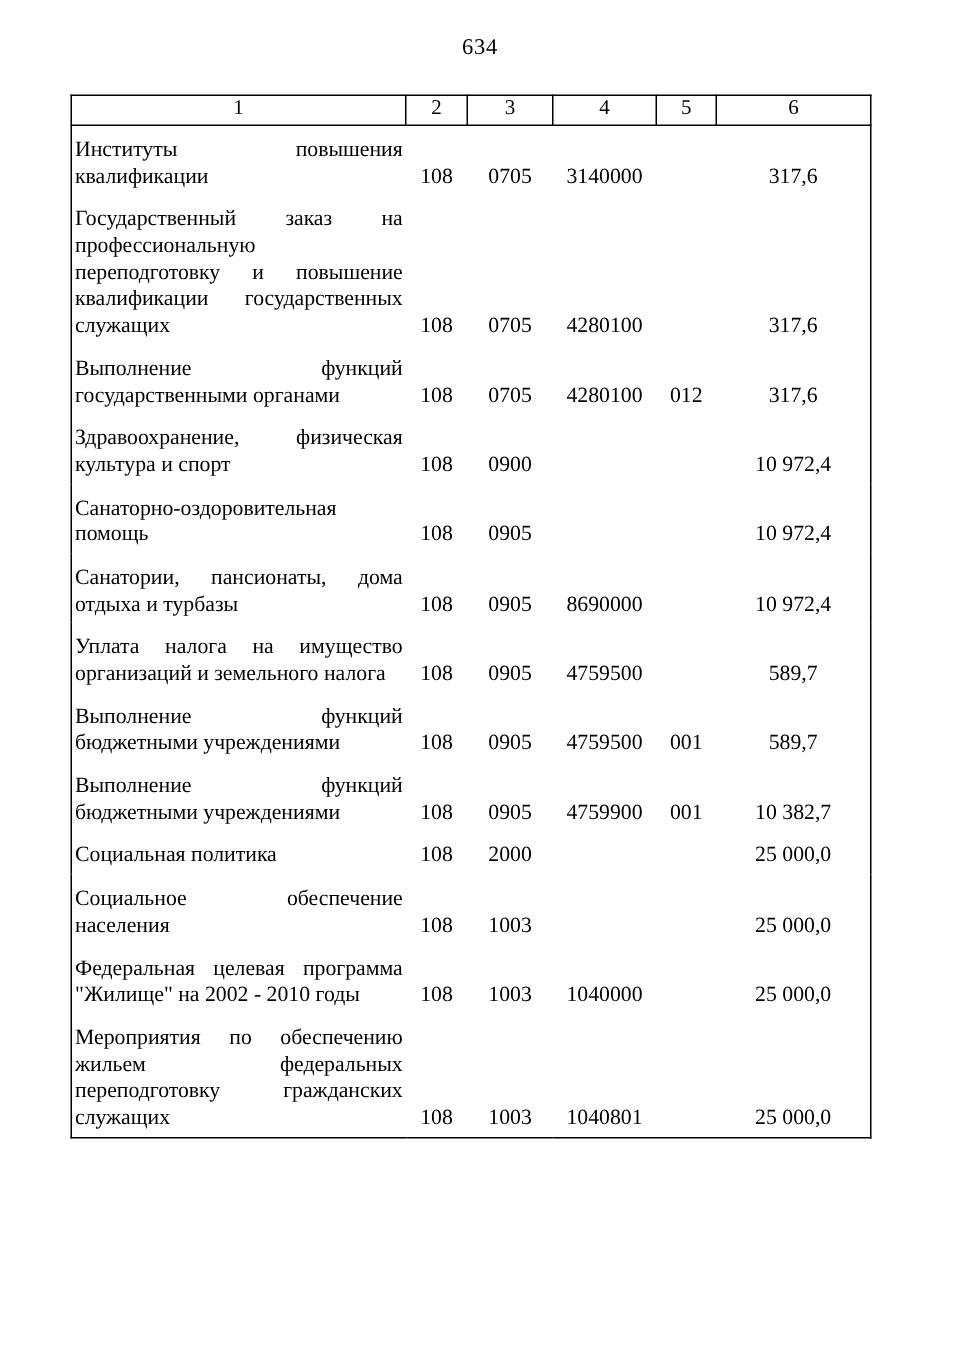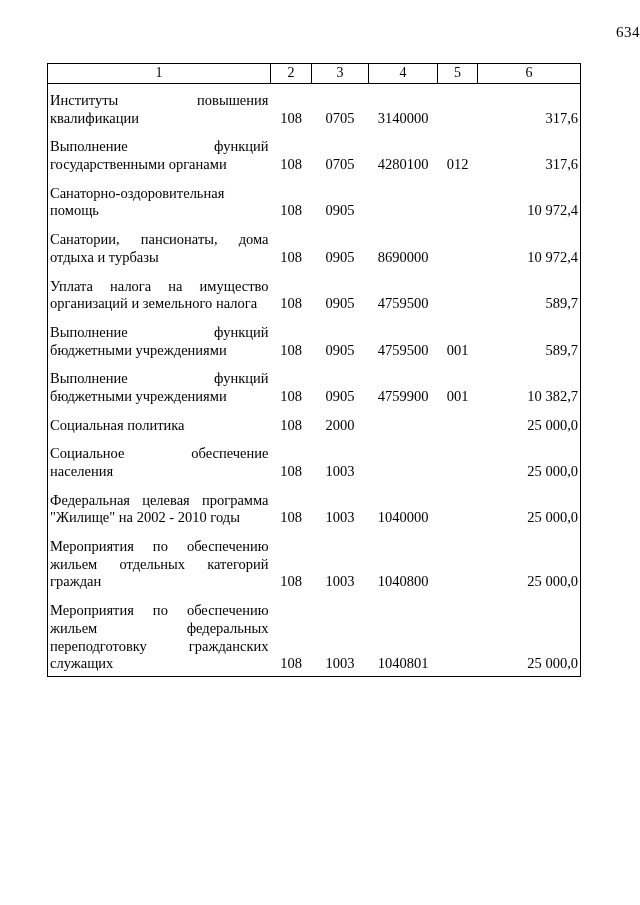--- a/index.html
+++ b/index.html
@@ -12,21 +12,21 @@
     position: relative;
     width: 640px;
     height: 905px;
     margin: 0 auto;
     background: #ffffff;
     color: #000000;
     font-family: "Liberation Serif", "DejaVu Serif", serif;
     overflow: hidden;
   }
   .page-number {
-    text-align: right;
+    text-align: center;
     padding-top: 24px;
     font-size: 15px;
     letter-spacing: 0.5px;
   }
   table.budget-table {
     border-collapse: collapse;
     table-layout: fixed;
     width: 533px;
     margin: 22px 0 0 47px;
     border: 1.4px solid #000;
@@ -47,21 +47,21 @@
   }
   td.c-name {
     text-align: justify;
     padding-left: 4px;
     padding-right: 3px;
   }
   td.c-num {
     text-align: center;
   }
   td.c-amt {
-    text-align: right;
+    text-align: center;
     padding-right: 5px;
     white-space: nowrap;
   }
   col.col-1 { width: 223px; }
   col.col-2 { width: 41px; }
   col.col-3 { width: 57px; }
   col.col-4 { width: 69px; }
   col.col-5 { width: 40px; }
   col.col-6 { width: 103px; }
 </style>
@@ -93,28 +93,44 @@
     <tbody id="table-body">
         <tr>
           <td class="c-name">Институты повышения квалификации</td>
           <td class="c-num">108</td>
           <td class="c-num">0705</td>
           <td class="c-num">3140000</td>
           <td class="c-num"></td>
           <td class="c-amt">317,6</td>
         </tr>
         <tr>
+          <td class="c-name">Государственный заказ на профессиональную переподготовку и повышение квалификации государственных служащих</td>
+          <td class="c-num">108</td>
+          <td class="c-num">0705</td>
+          <td class="c-num">4280100</td>
+          <td class="c-num"></td>
+          <td class="c-amt">317,6</td>
+        </tr>
+        <tr>
           <td class="c-name">Выполнение функций государственными органами</td>
           <td class="c-num">108</td>
           <td class="c-num">0705</td>
           <td class="c-num">4280100</td>
           <td class="c-num">012</td>
           <td class="c-amt">317,6</td>
         </tr>
         <tr>
+          <td class="c-name">Здравоохранение, физическая культура и спорт</td>
+          <td class="c-num">108</td>
+          <td class="c-num">0900</td>
+          <td class="c-num"></td>
+          <td class="c-num"></td>
+          <td class="c-amt">10 972,4</td>
+        </tr>
+        <tr>
           <td class="c-name">Санаторно-оздоровительная помощь</td>
           <td class="c-num">108</td>
           <td class="c-num">0905</td>
           <td class="c-num"></td>
           <td class="c-num"></td>
           <td class="c-amt">10 972,4</td>
         </tr>
         <tr>
           <td class="c-name">Санатории, пансионаты, дома отдыха и турбазы</td>
           <td class="c-num">108</td>
@@ -161,28 +177,20 @@
           <td class="c-num">1003</td>
           <td class="c-num"></td>
           <td class="c-num"></td>
           <td class="c-amt">25 000,0</td>
         </tr>
         <tr>
           <td class="c-name">Федеральная целевая программа "Жилище" на 2002 - 2010 годы</td>
           <td class="c-num">108</td>
           <td class="c-num">1003</td>
           <td class="c-num">1040000</td>
-          <td class="c-num"></td>
-          <td class="c-amt">25 000,0</td>
-        </tr>
-        <tr>
-          <td class="c-name">Мероприятия по обеспечению жильем отдельных категорий граждан</td>
-          <td class="c-num">108</td>
-          <td class="c-num">1003</td>
-          <td class="c-num">1040800</td>
           <td class="c-num"></td>
           <td class="c-amt">25 000,0</td>
         </tr>
         <tr>
           <td class="c-name">Мероприятия по обеспечению жильем федеральных переподготовку гражданских служащих</td>
           <td class="c-num">108</td>
           <td class="c-num">1003</td>
           <td class="c-num">1040801</td>
           <td class="c-num"></td>
           <td class="c-amt">25 000,0</td>

